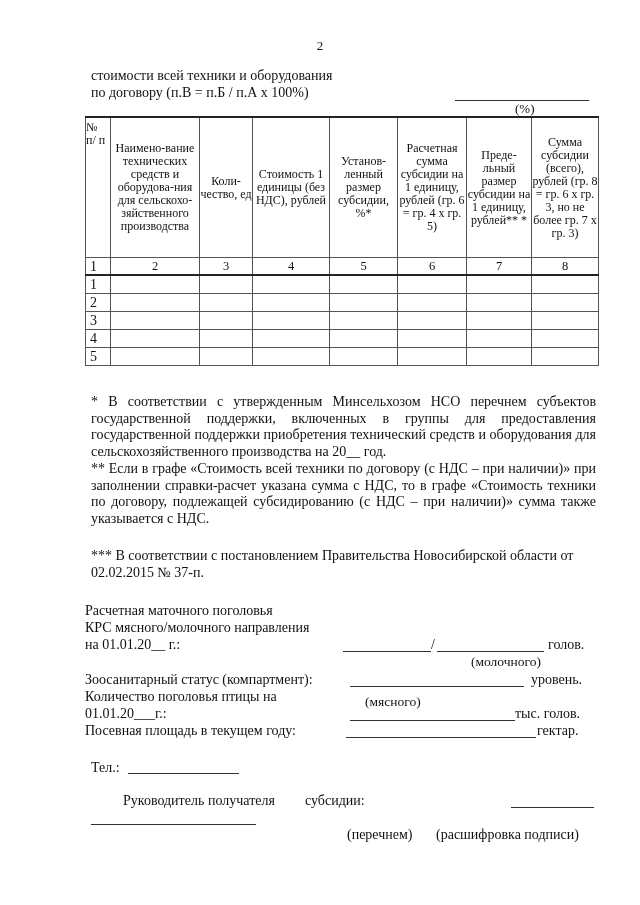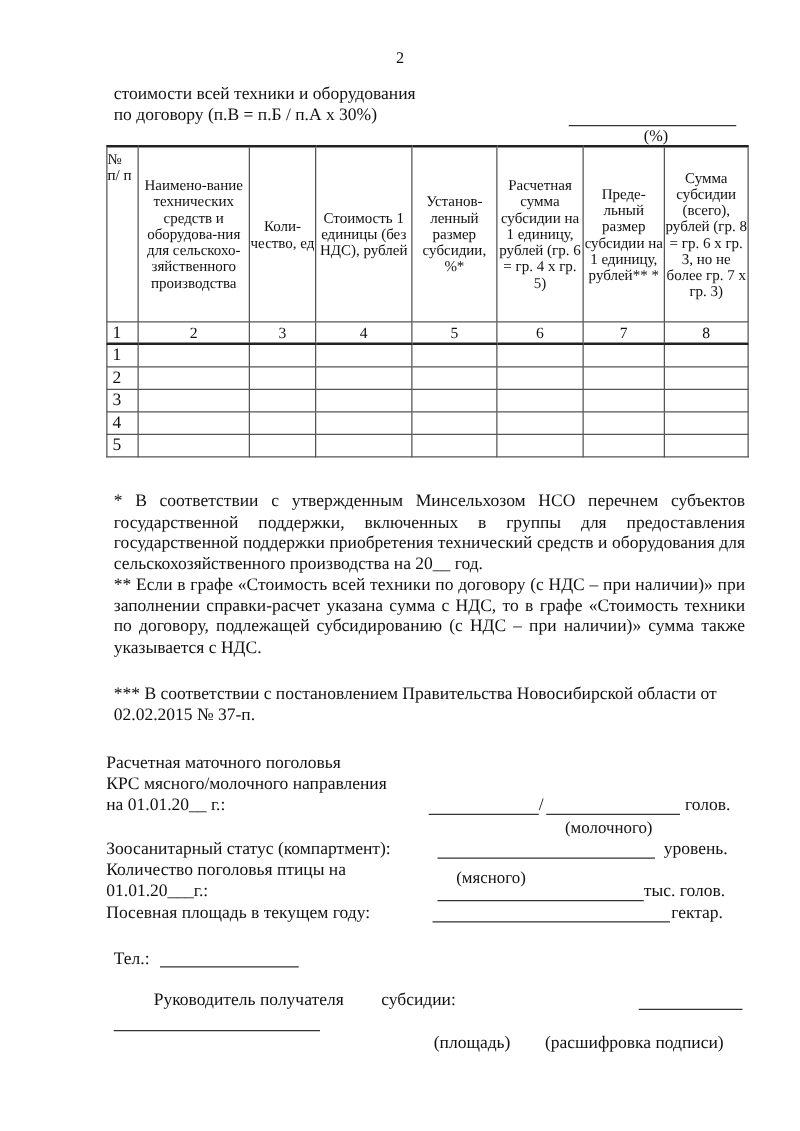--- a/index.html
+++ b/index.html
@@ -22,21 +22,21 @@
   .hdrcell { padding:0 2px; }
   .just { text-align:justify; text-align-last:left; }
   .foot { left:91px; width:505px; font-size:14px; line-height:16.5px; }
 </style>
 </head>
 <body>
 
 <div class="abs pagenum">2</div>
 
 <div class="abs line" style="left:91px; top:68px;">стоимости всей техники и оборудования</div>
-<div class="abs line" style="left:91px; top:85px;">по договору (п.В = п.Б / п.А х 30%)</div>
+<div class="abs line" style="left:91px; top:85px;">по договору (п.В = п.Б / п.А х 100%)</div>
 <div class="ul" style="left:455px; top:100px; width:134px;"></div>
 <div class="abs line" style="left:515px; top:101px; font-size:13px;">(%)</div>
 
 <table class="grid">
   <colgroup>
     <col style="width:25px">
       <col style="width:89px">
       <col style="width:53px">
       <col style="width:77px">
     <col style="width:68px">
@@ -123,21 +123,21 @@
 <div class="abs foot" style="top:548px;">*** В соответствии с постановлением Правительства Новосибирской области от 02.02.2015 № 37-п.</div>
 
 <div class="abs line" style="left:85px; top:603px;">Расчетная маточного поголовья</div>
 <div class="abs line" style="left:85px; top:620px;">КРС мясного/молочного направления</div>
 <div class="abs line" style="left:85px; top:637px;">на 01.01.20__ г.:</div>
 <div class="ul" style="left:343px; top:651px; width:88px;"></div>
 <div class="abs line" style="left:431px; top:637px;">/</div>
 <div class="ul" style="left:437px; top:651px; width:107px;"></div>
 <div class="abs line" style="left:548px; top:637px;">голов.</div>
 <div class="abs line" style="left:365px; top:654px; font-size:13.5px;margin-top:40px;">(мясного)</div>
-<div class="abs line" style="left:452px; top:654px; font-size:13.5px;">(молочного)</div>
+<div class="abs line" style="left:471px; top:654px; font-size:13.5px;">(молочного)</div>
 
 <div class="abs line" style="left:85px; top:672px;">Зоосанитарный статус (компартмент):</div>
 <div class="ul" style="left:350px; top:686px; width:174px;"></div>
 <div class="abs line" style="left:531px; top:672px;">уровень.</div>
 
 <div class="abs line" style="left:85px; top:689px;">Количество поголовья птицы на</div>
 <div class="abs line" style="left:85px; top:706px;">01.01.20___г.:</div>
 <div class="ul" style="left:350px; top:720px; width:165px;"></div>
 <div class="abs line" style="left:515px; top:706px;">тыс. голов.</div>
 
@@ -146,14 +146,14 @@
 <div class="abs line" style="left:537px; top:723px;">гектар.</div>
 
 <div class="abs line" style="left:91px; top:760px;">Тел.:</div>
 <div class="ul" style="left:128px; top:773px; width:111px;"></div>
 
 <div class="abs line" style="left:91px; top:793px;margin-left:32px;">Руководитель</div>
 <div class="abs line" style="left:208px; top:793px;">получателя</div>
 <div class="abs line" style="left:305px; top:793px;">субсидии:</div>
 <div class="ul" style="left:511px; top:807px; width:83px;"></div>
 <div class="ul" style="left:91px; top:824px; width:165px;"></div>
-<div class="abs line" style="left:347px; top:827px;">(площадь)</div>
+<div class="abs line" style="left:347px; top:827px;">(перечнем)</div>
 <div class="abs line" style="left:436px; top:827px;">(расшифровка подписи)</div>
 
 </body></html>

